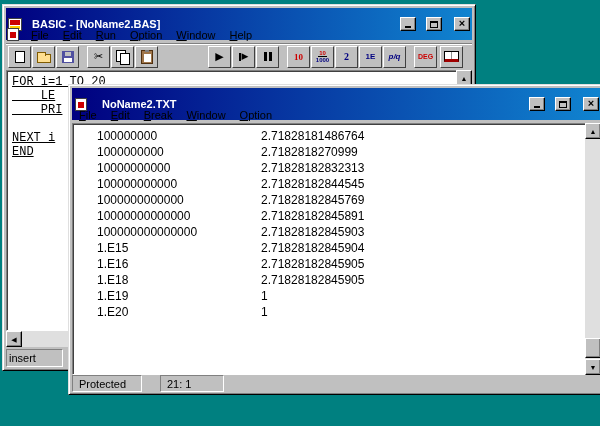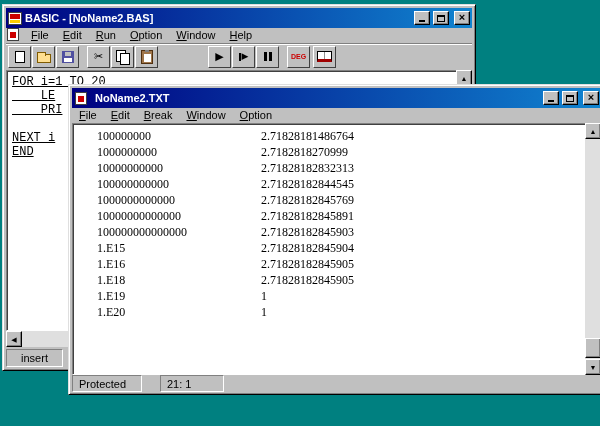--- a/index.html
+++ b/index.html
@@ -15,23 +15,23 @@
     position:absolute;
     background:#c0c0c0;
     border-top:1px solid #dfdfdf; border-left:1px solid #dfdfdf;
     border-right:1px solid #000; border-bottom:1px solid #000;
     box-shadow: inset 1px 1px 0 #fff, inset -1px -1px 0 #808080;
   }
   .win-main { left:2px; top:4px; width:474px; height:367px; z-index:1; }
   .win-txt  { left:60px; top:84px; width:537px; height:311px; z-index:10;margin-left:8px; }
 
   .titlebar {
-    position:absolute; left:3px; right:3px; top:3px; height:20px;
+    position:absolute; left:3px; right:3px; top:3px; height:32px;
     background:linear-gradient(90deg,#000080,#1084d0);
-    display:flex; align-items:center; padding:0 2px; gap:3px;
+    display:flex; align-items:center; padding:0 2px; gap:10px;
   }
   .title-text { color:#fff; font-size:11px; font-weight:bold; flex:1; white-space:nowrap; overflow:hidden; }
   .tb-btn {
     width:16px; height:14px; background:#c0c0c0; flex:0 0 auto;
     border-top:1px solid #fff; border-left:1px solid #fff;
     border-right:1px solid #000; border-bottom:1px solid #000;
     box-shadow: inset -1px -1px 0 #808080;
     display:flex; align-items:center; justify-content:center;
     font-size:11px; font-weight:bold; line-height:1;
   }
@@ -125,28 +125,28 @@
     border-right:1px solid #000; border-bottom:1px solid #000;
     box-shadow: inset -1px -1px 0 #808080;
   }
   .thumb-main { top:16px; height:40px; }
   .thumb-out  { bottom:17px; height:20px; }
 
   .status-insert {
     position:absolute; left:3px; top:344px; width:57px; height:18px;
     border-top:1px solid #808080; border-left:1px solid #808080;
     border-right:1px solid #fff; border-bottom:1px solid #fff;
-    font-size:11px; padding:2px 2px;text-align:center;
+    font-size:11px; padding:2px 2px;
   }
 
   .out-content {
     position:absolute; left:3px; top:38px; width:515px; height:252px;
     background:#fff; overflow:hidden;
     padding:4px 0 0 24px;
-    font-family:Liberation Serif, serif; font-size:12px; line-height:16px;
+    font-family:Liberation Sans, sans-serif; font-size:12px; line-height:16px;
   }
   .orow { height:16px; white-space:pre; }
   .oc1 { display:inline-block; width:164px; }
 
   .out-status {
     position:absolute; left:3px; right:3px; bottom:2px; height:18px;
     display:flex; gap:18px; align-items:stretch; padding-top:1px;
   }
   .spanel {
     border-top:1px solid #808080; border-left:1px solid #808080;
@@ -209,20 +209,40 @@
     </div>
     <div class="tgroup">
       <span class="tbtn">
           <span class="i-run">▶</span>
         </span>
       <span class="tbtn">
           <span class="i-step">▶</span>
         </span>
       <span class="tbtn">
           <span class="i-pause"></span>
+        </span>
+    </div>
+    <div class="tgroup">
+      <span class="tbtn">
+          <span class="i-m10">10</span>
+        </span>
+      <span class="tbtn">
+        <span class="i-frac">
+          <span class="ft">10</span>
+          <span class="fb">1000</span>
+        </span>
+      </span>
+      <span class="tbtn">
+          <span class="i-m2">2</span>
+        </span>
+      <span class="tbtn">
+          <span class="i-m1e">1E</span>
+        </span>
+      <span class="tbtn">
+          <span class="i-mpq">p/q</span>
         </span>
     </div>
     <div class="tgroup g-last">
       <span class="tbtn">
           <span class="i-deg">DEG</span>
         </span>
       <span class="tbtn">
           <span class="i-book"></span>
         </span>
     </div>

